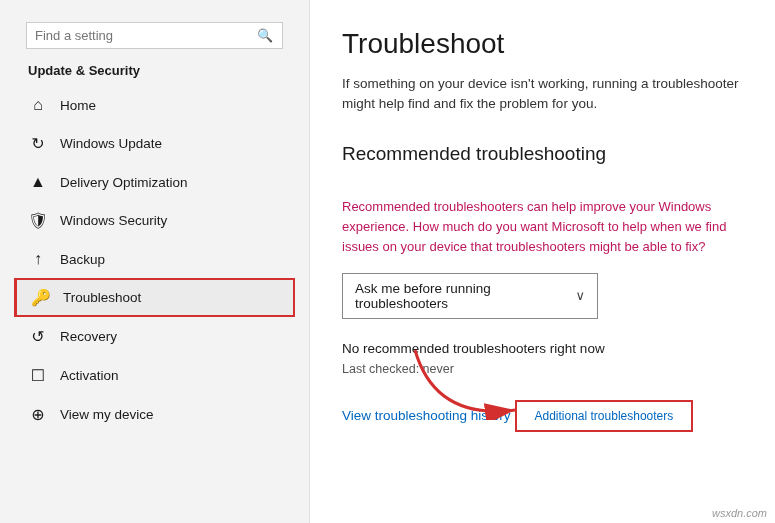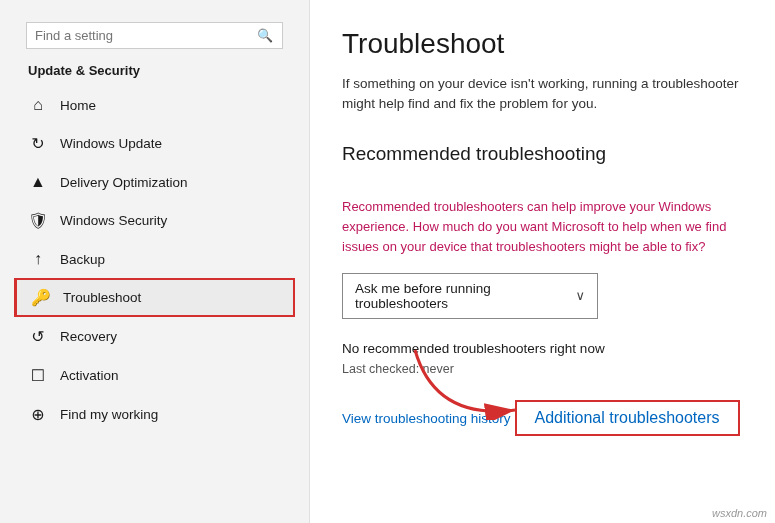--- a/index.html
+++ b/index.html
@@ -154,21 +154,21 @@
       font-size: 13.5px;
       cursor: pointer;
       text-decoration: none;
       display: inline-block;
       margin-bottom: 22px;
     }
 
     .additional-btn {
       display: inline-block;
       color: #0067c0;
-      font-size: 16px;
+      font-size: 12px;
       border: 2px solid #d32f2f;
       padding: 7px 18px;
       cursor: pointer;
       position: relative;
     }
 
     
     .arrow-container {
       position: relative;
       display: inline-block;
@@ -236,21 +236,21 @@
       <div class="nav-item">
         <span class="icon">↺</span>
         <span>Recovery</span>
       </div>
       <div class="nav-item">
         <span class="icon">☐</span>
         <span>Activation</span>
       </div>
       <div class="nav-item">
         <span class="icon">⊕</span>
-        <span>Find my working</span>
+        <span>View my device</span>
       </div>
     </div>
 </div>
 
 <div class="main">
   <div class="page-title">Troubleshoot</div>
   <div class="description">If something on your device isn't working, running a troubleshooter might help find and fix the problem for you.</div>
 
   <div class="section-heading">Recommended troubleshooting</div>
   <div class="section-desc">Recommended troubleshooters can help improve your Windows experience. How much do you want Microsoft to help when we find issues on your device that troubleshooters might be able to fix?</div>

